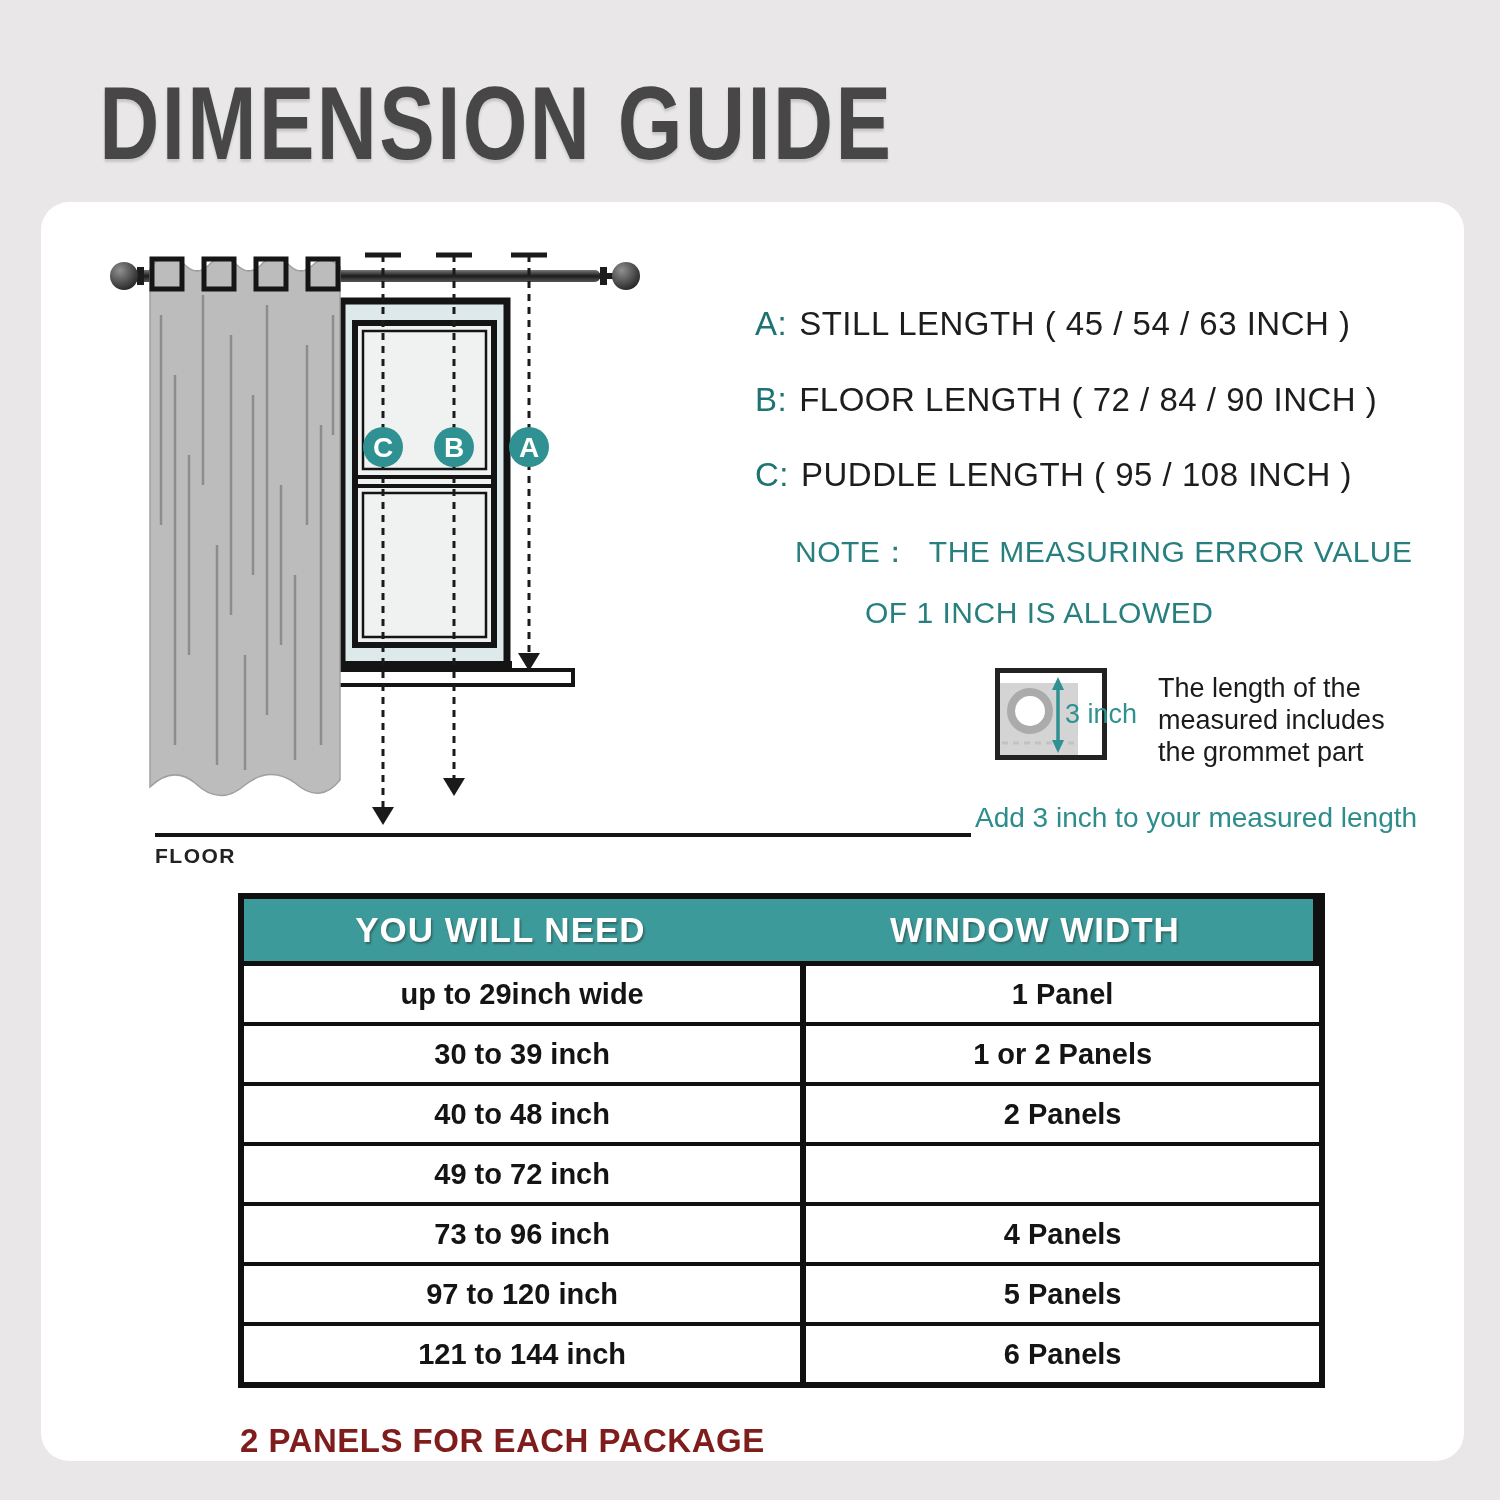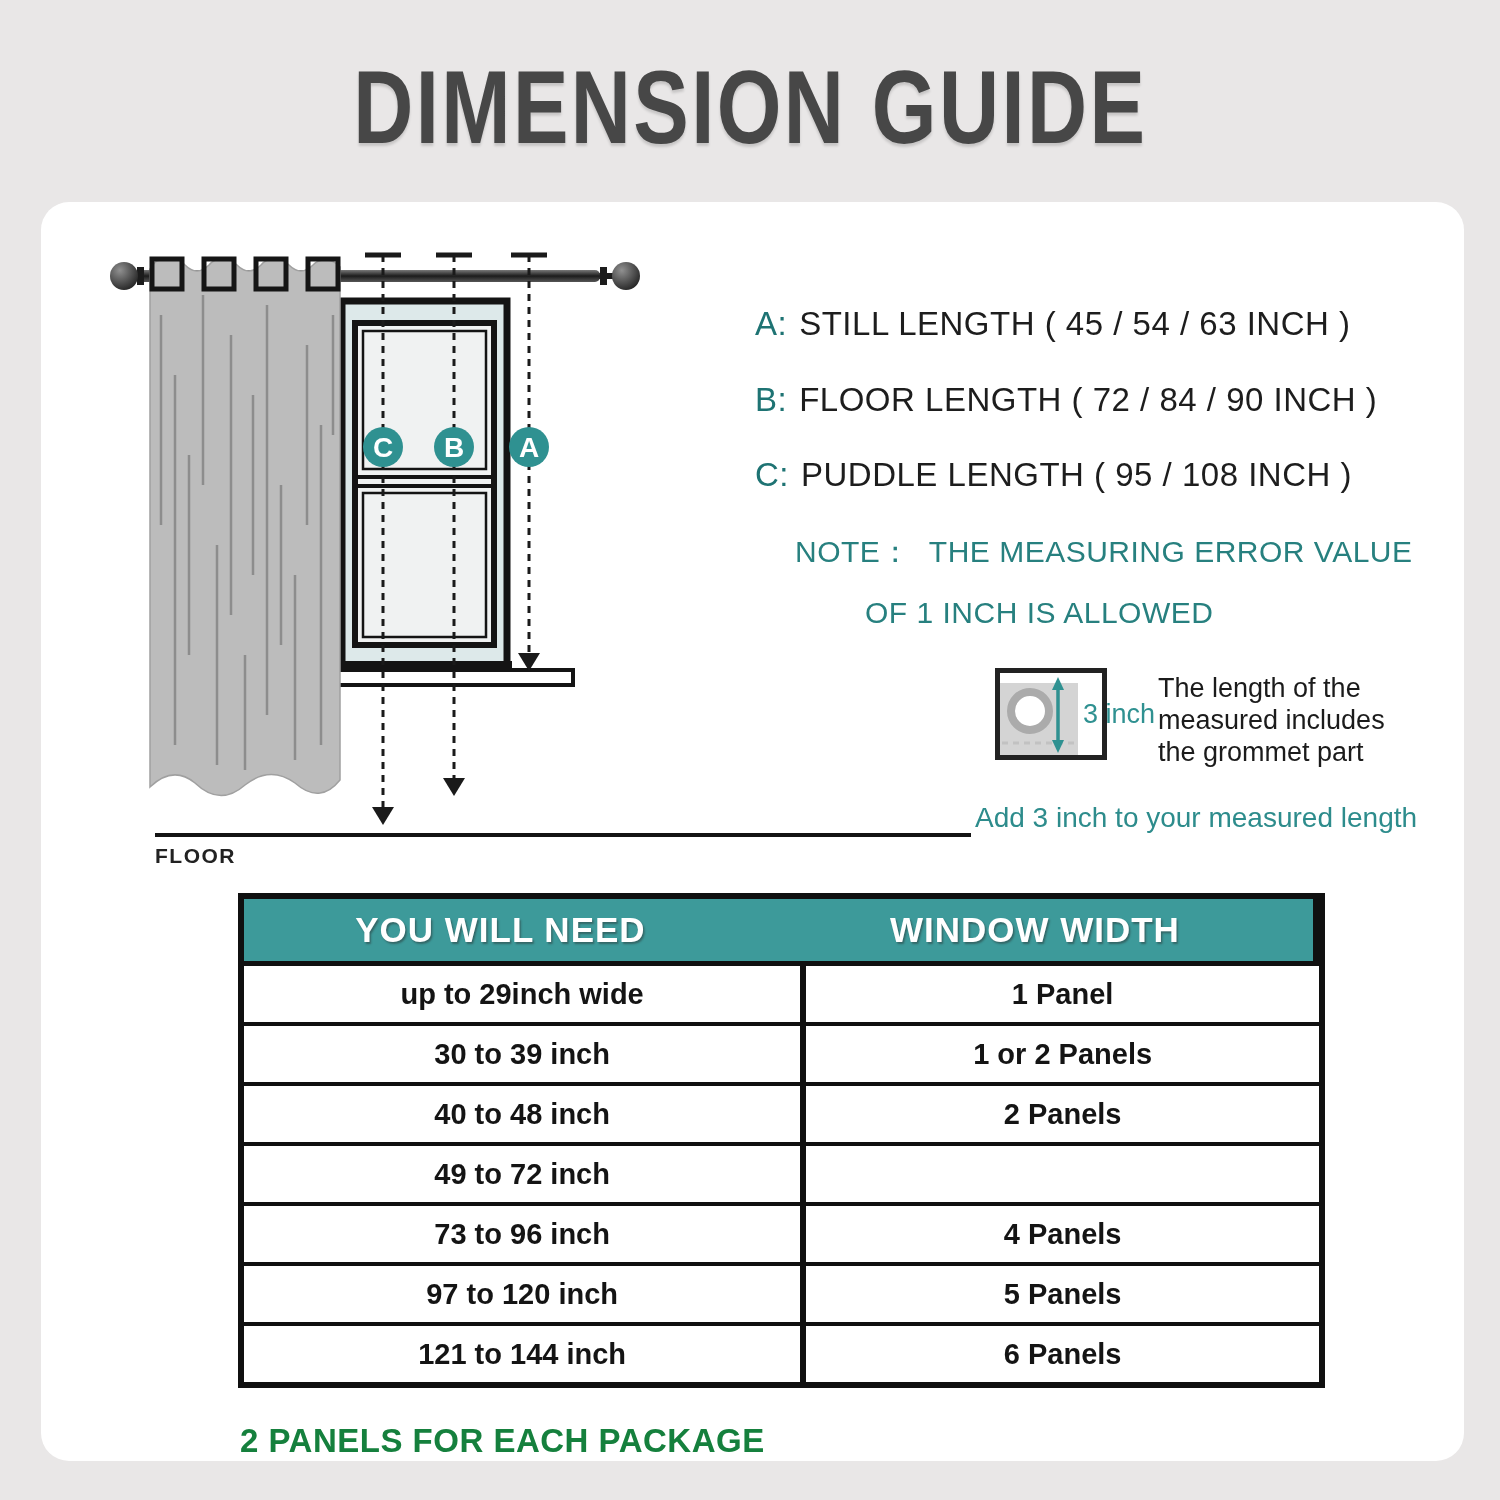--- a/index.html
+++ b/index.html
@@ -1,57 +1,57 @@
 <!DOCTYPE html>
 <html><head>
 <meta charset="utf-8">
 <style>
   html,body{margin:0;padding:0;background:#e9e7e7;}
   #page{position:relative;width:1500px;height:1500px;background:#e9e7e7;overflow:hidden;
         font-family:"Liberation Sans",sans-serif;color:#1d1d1d;}
   
-  .title-wrap{position:absolute;left:0;top:48px;width:1500px;text-align:center;}
+  .title-wrap{position:absolute;left:0;top:64px;width:1500px;}
   .title{display:inline-block;font-size:104px;font-weight:700;letter-spacing:3px;
          color:#474747;transform:scaleX(0.80);transform-origin:center;
          text-shadow:0 3px 3px rgba(0,0,0,0.15);white-space:nowrap;}
   
   .card{position:absolute;left:41px;top:202px;width:1423px;height:1259px;
         background:#ffffff;border-radius:28px;}
   
   .illu{position:absolute;left:95px;top:225px;width:880px;height:650px;}
   
   .len-line{position:absolute;left:755px;font-size:33px;letter-spacing:0.5px;
             color:#1d1d1d;white-space:nowrap;}
   .len-prefix{color:#1e7373;margin-right:12px;}
   .note-line{position:absolute;font-size:30px;letter-spacing:0.5px;color:#27807f;white-space:nowrap;}
   .note-label{margin-right:18px;}
   
   .grommet-box{position:absolute;left:995px;top:668px;width:102px;height:82px;
                border:5px solid #222;background:#fff;overflow:visible;}
-  .grommet-measure{position:absolute;left:83px;top:26px;font-size:27px;color:#2f9191;white-space:nowrap;text-align:center;}
+  .grommet-measure{position:absolute;left:65px;top:26px;font-size:27px;color:#2f9191;white-space:nowrap;text-align:center;}
   .grommet-caption{position:absolute;left:1158px;top:672px;font-size:27px;line-height:32px;
                    color:#1b1b1b;}
   .grommet-caption span{display:block;}
   .grommet-tip{position:absolute;left:975px;top:773px;font-size:28px;color:#2d8c8c;white-space:nowrap;margin-top:29px;}
   
   .size-table{position:absolute;left:238px;top:893px;width:1087px;border:6px solid #101010;
               background:#fff;box-sizing:border-box;}
   .trow{display:flex;width:100%;}
   .tcell{box-sizing:border-box;text-align:center;overflow:hidden;}
   .tcell.left{width:52.3%;border-right:6px solid #101010;}
   .tcell.right{flex:1;}
   .thead-row{background:#3d9a9a;border-bottom:5px solid #101010;}
   .thead-row .tcell{height:62px;line-height:62px;font-size:35px;font-weight:700;color:#ffffff;
                     letter-spacing:1px;text-shadow:1.5px 2px 2px rgba(40,40,40,0.45);}
   .thead-row .tcell.left{background:#3d9a9a;}
   .tdata-row{border-bottom:4px solid #101010;}
   .tdata-row:last-child{border-bottom:none;}
   .tdata-row .tcell{height:56px;line-height:56px;font-size:29px;font-weight:700;color:#141414;}
   .table-footnote{position:absolute;left:240px;top:1422px;font-size:33px;font-weight:700;
-                  color:#15803d;letter-spacing:0.5px;white-space:nowrap;}
+                  color:#7f1d1d;letter-spacing:0.5px;white-space:nowrap;}
 </style>
 </head>
 <body>
 
 <div id="page">
 
   <div class="title-wrap">
     <span class="title">DIMENSION GUIDE</span>
   </div>
 

